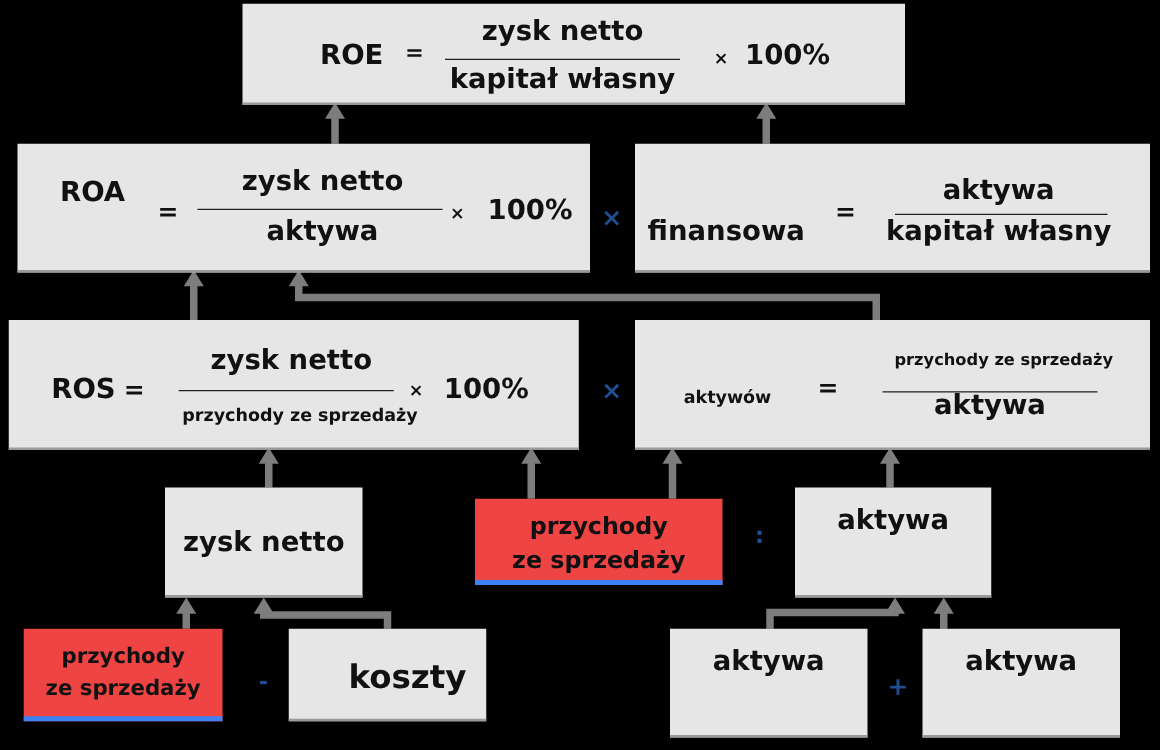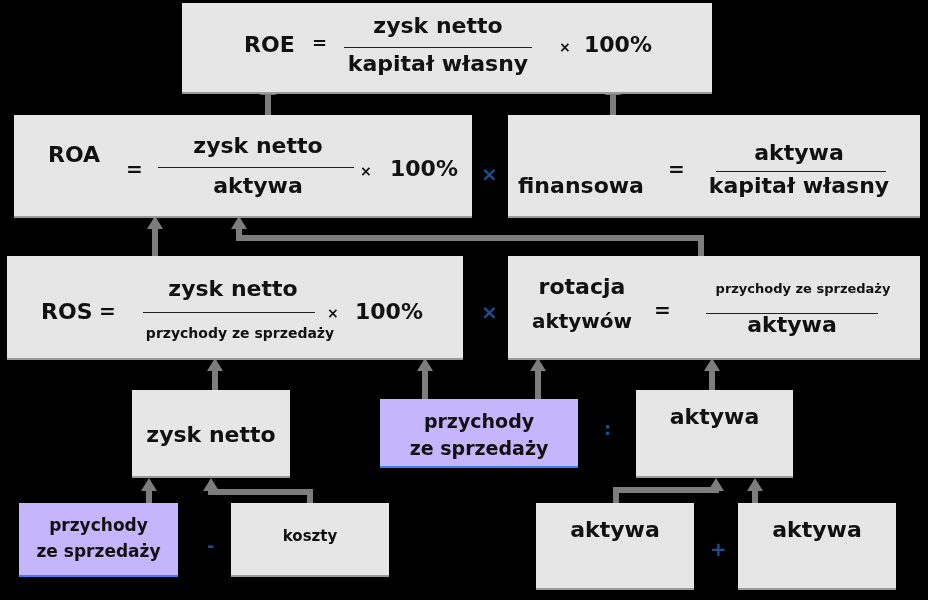--- a/index.html
+++ b/index.html
@@ -7,21 +7,21 @@
       width: 928px; height: 600px; background: #000000;
       position: relative; overflow: hidden;
       font-family: "DejaVu Sans", "Liberation Sans", sans-serif;
       color: #111111;
     }
     .box {
       position: absolute; background: #e6e6e6;
       box-sizing: border-box;
       border-bottom: 2px solid #9a9a9a;
     }
-    .box.green { background: #c4b5fd; border-bottom: 2px solid #3b82f6; }
+    .box.green { background: #ef4444; border-bottom: 4px solid #3b82f6; }
     .t { position: absolute; white-space: nowrap; font-weight: bold; line-height: 1; }
     .c { text-align: center; }
     .line { position: absolute; background: #222222; height: 1px; }
     .op { position: absolute; color: #1d4f91; font-weight: bold; line-height: 1; }
     svg.conn { position: absolute; left: 0; top: 0; }
   </style>
 </head>
 <body>
 
 <svg class="conn" width="928" height="600">
@@ -60,21 +60,21 @@
     <polygon points="417,371 433,371 425,358"></polygon>
     <polygon points="530,371 546,371 538,358"></polygon>
     <polygon points="704,371 720,371 712,358"></polygon>
     <polygon points="141,491 157,491 149,478"></polygon>
     <polygon points="203,491 219,491 211,478"></polygon>
     <polygon points="708,491 724,491 716,478"></polygon>
     <polygon points="747,491 763,491 755,478"></polygon>
   </g>
 </svg>
 
-<div class="box" style="left:182px; top:3px; width:530px; height:91px;padding-left:28px;">
+<div class="box" style="left:194px; top:3px; width:530px; height:81px;padding-left:28px;">
   <span class="t" style="left:62px; top:31px; font-size:22px;">ROE</span>
   <span class="t" style="left:130px; top:31px; font-size:18px;">=</span>
   <span class="t c" style="left:160px; top:12px; width:192px; font-size:22px;">zysk netto</span>
   <div class="line" style="left:162px; top:44px; width:188px;"></div>
   <span class="t c" style="left:156px; top:50px; width:200px; font-size:22px;">kapitał własny</span>
   <span class="t" style="left:377px; top:37px; font-size:14px;">×</span>
   <span class="t" style="left:402px; top:31px; font-size:22px;">100%</span>
 </div>
 
 <div class="box" style="left:14px; top:115px; width:458px; height:103px;">
@@ -103,22 +103,21 @@
   <span class="t c" style="left:136px; top:22px; width:180px; font-size:22px;">zysk netto</span>
   <div class="line" style="left:136px; top:56px; width:172px;"></div>
   <span class="t c" style="left:118px; top:70px; width:230px; font-size:14px;">przychody ze sprzedaży</span>
   <span class="t" style="left:320px; top:50px; font-size:14px;">×</span>
   <span class="t" style="left:348px; top:45px; font-size:22px;">100%</span>
 </div>
 
 <span class="op" style="left:481px; top:302px; font-size:20px;">×</span>
 
 <div class="box" style="left:508px; top:256px; width:412px; height:104px;">
-  <span class="t c" style="left:6px; top:20px; width:136px; font-size:22px;">rotacja</span>
-  <span class="t c" style="left:6px; top:55px; width:136px; font-size:20px;">aktywów</span>
+  <span class="t c" style="left:6px; top:55px; width:136px; font-size:14px;">aktywów</span>
   <span class="t" style="left:146px; top:44px; font-size:20px;">=</span>
   <span class="t c" style="left:178px; top:26px; width:234px; font-size:13px;">przychody ze sprzedaży</span>
   <div class="line" style="left:198px; top:57px; width:172px;"></div>
   <span class="t c" style="left:198px; top:58px; width:172px; font-size:22px;">aktywa</span>
 </div>
 
 <div class="box" style="left:132px; top:390px; width:158px; height:88px;">
   <span class="t c" style="left:0; top:34px; width:158px; font-size:22px;">zysk netto</span>
 </div>
 
@@ -134,21 +133,21 @@
 </div>
 
 <div class="box green" style="left:19px; top:503px; width:159px; height:74px;">
   <span class="t c" style="left:0; top:14px; width:159px; font-size:17px;">przychody</span>
   <span class="t c" style="left:0; top:40px; width:159px; font-size:17px;">ze sprzedaży</span>
 </div>
 
 <span class="op" style="left:207px; top:537px; font-size:18px;">-</span>
 
 <div class="box" style="left:231px; top:503px; width:158px; height:74px;">
-  <span class="t c" style="left:0; top:26px; width:158px; font-size:15px;">koszty</span>
+  <span class="t c" style="left:16px; top:26px; width:158px; font-size:26px;">koszty</span>
 </div>
 
 <div class="box" style="left:536px; top:503px; width:158px; height:87px;">
   <span class="t c" style="left:0; top:16px; width:158px; font-size:22px;">aktywa</span>
 </div>
 
 <span class="op" style="left:710px; top:539px; font-size:20px;">+</span>
 
 <div class="box" style="left:738px; top:503px; width:158px; height:87px;">
   <span class="t c" style="left:0; top:16px; width:158px; font-size:22px;">aktywa</span>

